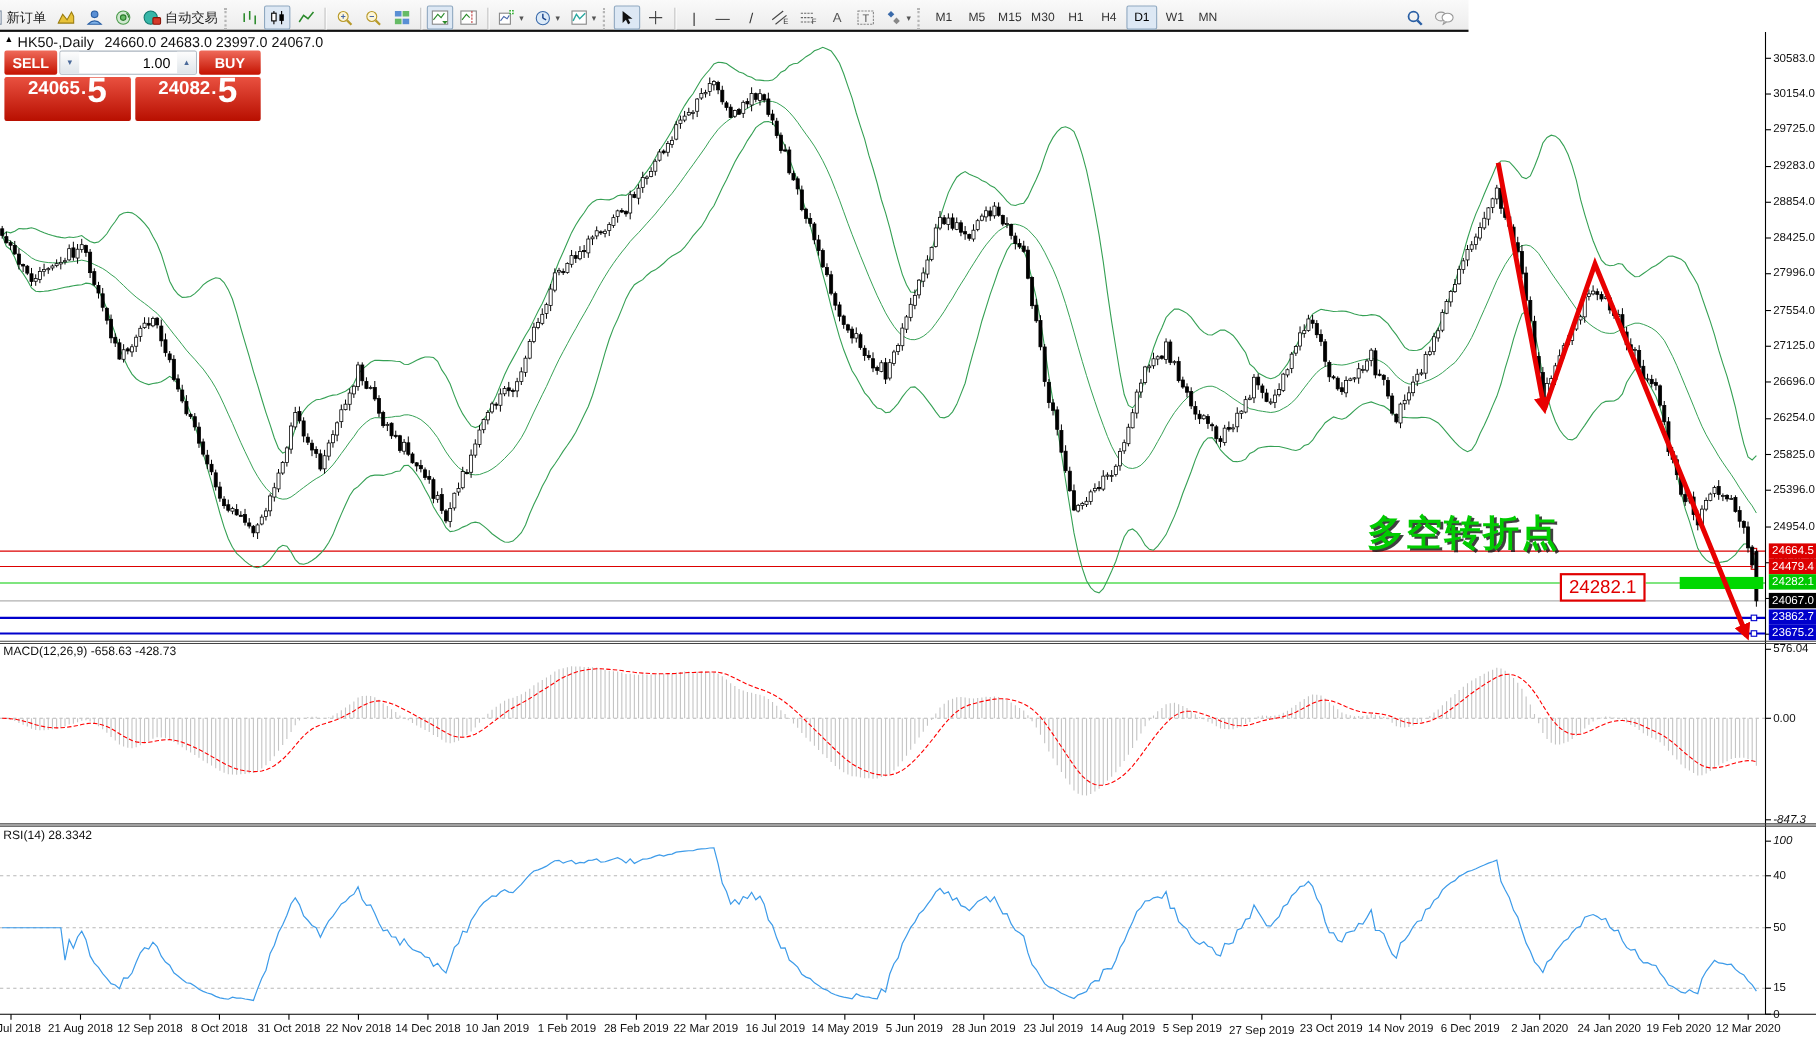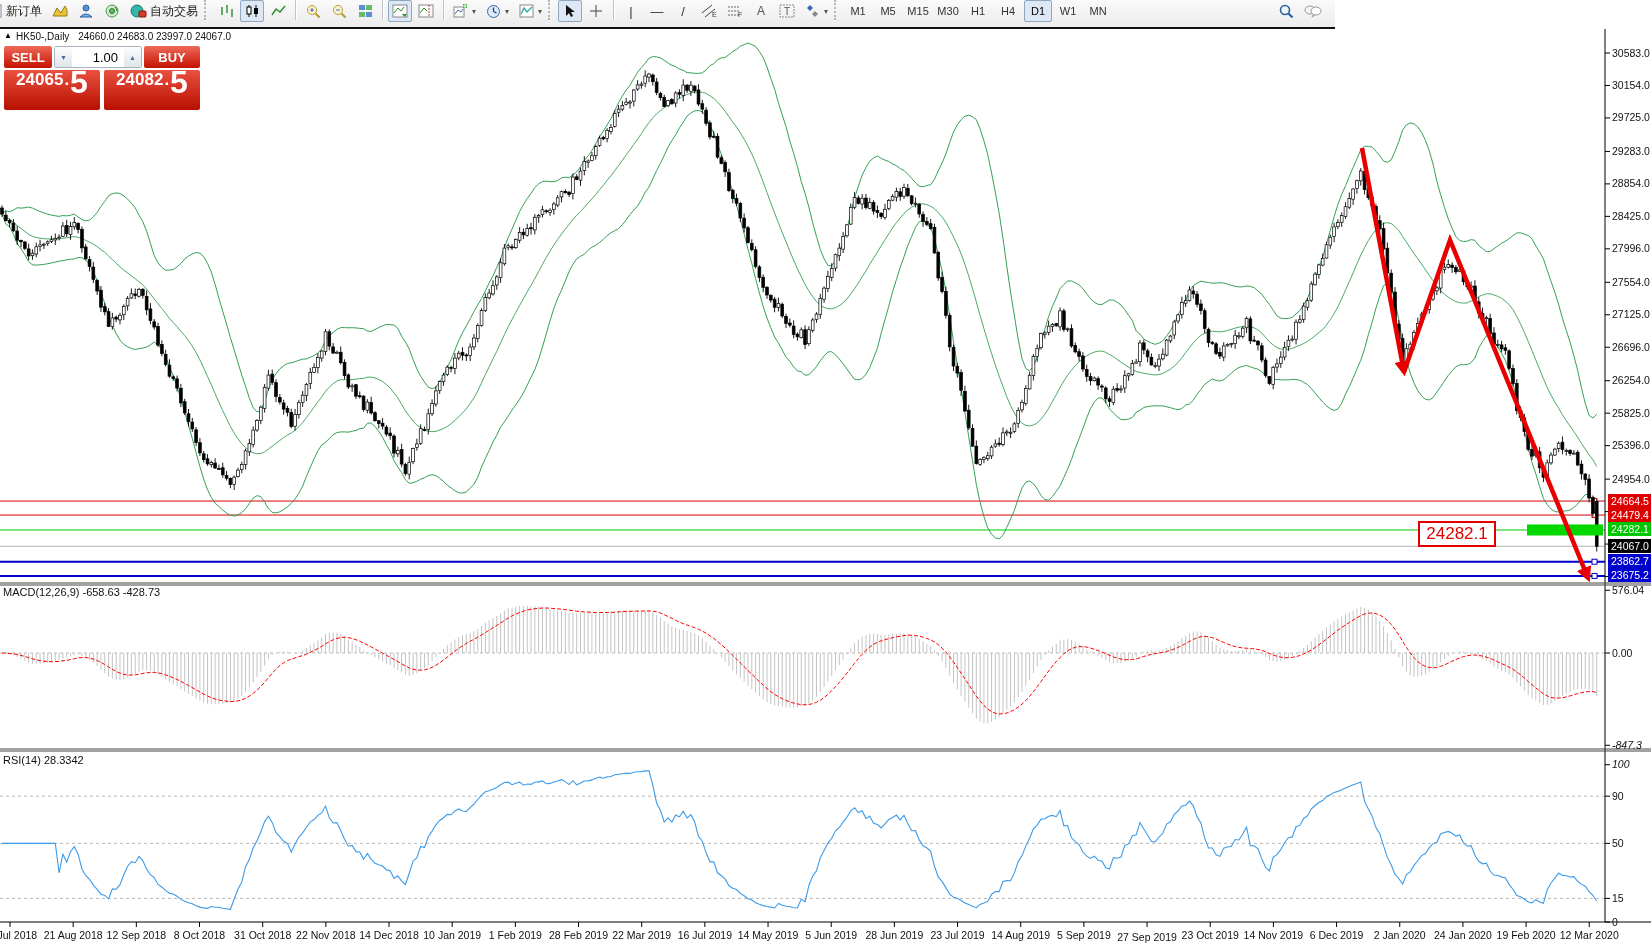--- a/index.html
+++ b/index.html
@@ -1,44 +1,44 @@
 <!DOCTYPE html>
 <html><head>
 <meta charset="utf-8">
 <style>
   html,body{margin:0;padding:0;background:#fff;width:1651px;height:951px;overflow:hidden;
     font-family:"Liberation Sans","DejaVu Sans",sans-serif;-webkit-font-smoothing:antialiased;}
   #stage{position:relative;width:1651px;height:951px;background:#fff;}
   
   #toolbar{position:absolute;left:0;top:0;width:1335px;height:27px;background:linear-gradient(#fafafa,#ececec);
-    border-bottom:2px solid #111;display:flex;align-items:flex-start;z-index:50;font-size:11px;color:#222;}
+    border-bottom:2px solid #111;display:flex;align-items:flex-end;z-index:50;font-size:11px;color:#222;}
   .tbtn{height:22px;min-width:24px;display:flex;align-items:center;justify-content:center;gap:3px;
     padding:0 3px;margin:0 1px;border:1px solid transparent;border-radius:2px;box-sizing:border-box;}
   .tbtn.pressed{border:1px solid #8fa8c0;background:#dde8f4;}
   .tbtn .cap{font-size:12px;color:#1a1a1a;white-space:nowrap;}
   .sep{width:1px;height:20px;background:#c3c3c3;box-shadow:1px 0 0 #fff;margin:0 4px;}
   .grip{width:4px;height:20px;margin:0 3px 0 1px;border-left:2px dotted #b5b5b5;}
   .dd{font-size:8px;color:#555;margin-left:1px;}
   .tf{height:20px;min-width:26px;display:flex;align-items:center;justify-content:center;
     font-size:11px;color:#333;border:1px solid transparent;border-radius:2px;margin:0 1px;}
   .tf.pressed{border:1px solid #8fa8c0;background:#dde8f4;color:#000;}
   .glyph{font-size:13px;color:#333;}
   
   #chart-svg{position:absolute;left:0;top:0;z-index:1;}
   #labels{position:absolute;left:0;top:0;width:1651px;height:951px;z-index:3;pointer-events:none;}
   .axlab{position:absolute;font-size:10.5px;color:#111;white-space:nowrap;z-index:1;}
   .plabel{position:absolute;left:1608px;width:43px;font-size:10.5px;color:#fff;text-align:left;
     padding:1px 0 1px 3px;z-index:2;}
   .datelab{position:absolute;font-size:10.5px;color:#111;transform:translateX(-50%);white-space:nowrap;}
-  #title-row{position:absolute;left:16px;top:31px;z-index:4;font-size:10px;color:#111;}
+  #title-row{position:absolute;left:16px;top:31px;z-index:4;font-size:13px;color:#111;}
   #collapse{position:absolute;left:4px;top:31px;z-index:4;font-size:8px;color:#000;}
   #macd-label{position:absolute;left:3px;top:586px;z-index:4;font-size:11px;color:#111;}
   #rsi-label{position:absolute;left:3px;top:754px;z-index:4;font-size:11px;color:#111;}
   
-  #trade-panel{position:absolute;left:4px;top:46px;width:196px;z-index:5;}
+  #trade-panel{position:absolute;left:4px;top:46px;width:233px;z-index:5;}
   #tp-row1{display:flex;height:22px;}
   .tp-btn{background:linear-gradient(#ef6a5a,#c41200);color:#fff;font-size:13px;font-weight:bold;
     display:flex;align-items:center;justify-content:center;border-radius:2px;}
   #sell-btn{width:48px;}
   #buy-btn{width:56px;}
   #vol-group{flex:1;display:flex;margin:0 2px;border:1px solid #aab4be;background:#fff;border-radius:2px;}
   .spin{width:17px;background:linear-gradient(#fdfdfd,#dfe5ea);display:flex;align-items:center;justify-content:center;
     font-size:7px;color:#4a6a9a;}
   #vol-value{flex:1;display:flex;align-items:center;justify-content:flex-end;padding-right:6px;
     font-size:13px;color:#000;}
@@ -1661,20 +1661,21 @@
         <span class="pb-main">24082</span>
           <span class="pb-dot">.</span>
           <span class="pb-big">5</span>
       </div>
     </div>
   </div>
 
   <div id="macd-label">MACD(12,26,9) -658.63 -428.73</div>
   <div id="rsi-label">RSI(14) 28.3342</div>
 
+  <div id="cn-note">多空转折点</div>
   <div id="price-tag">24282.1</div>
 
   <div id="labels">
       <div class="axlab" style="left: 1612px; top: 46.5px;">30583.0</div>
       <div class="axlab" style="left: 1612px; top: 78.9754px;">30154.0</div>
       <div class="axlab" style="left: 1612px; top: 111.451px;">29725.0</div>
       <div class="axlab" style="left: 1612px; top: 144.91px;">29283.0</div>
       <div class="axlab" style="left: 1612px; top: 177.386px;">28854.0</div>
       <div class="axlab" style="left: 1612px; top: 209.861px;">28425.0</div>
       <div class="axlab" style="left: 1612px; top: 242.336px;">27996.0</div>
@@ -1691,21 +1692,21 @@
       <div class="plabel" style="left: 1608px; top: 493.532px; background: rgb(221, 0, 0);">24664.5</div>
       <div class="plabel" style="left: 1608px; top: 507.544px; background: rgb(221, 0, 0);">24479.4</div>
       <div class="plabel" style="left: 1608px; top: 522.48px; background: rgb(0, 200, 0);">24282.1</div>
       <div class="plabel" style="left: 1608px; top: 538.763px; background: rgb(0, 0, 0);">24067.0</div>
       <div class="plabel" style="left: 1608px; top: 554.228px; background: rgb(0, 0, 204);">23862.7</div>
       <div class="plabel" style="left: 1608px; top: 568.422px; background: rgb(0, 0, 204);">23675.2</div>
       <div class="axlab" style="left: 1612px; top: 583.769px;">576.04</div>
       <div class="axlab" style="left: 1612px; top: 646.5px;">0.00</div>
       <div class="axlab" style="left: 1612px; top: 738.771px; font-style: italic;">-847.3</div>
       <div class="axlab" style="left: 1612px; top: 758.2px; font-style: italic;">100</div>
-      <div class="axlab" style="left: 1612px; top: 789.66px;">90</div>
+      <div class="axlab" style="left: 1612px; top: 789.66px;">40</div>
       <div class="axlab" style="left: 1612px; top: 836.85px;">50</div>
       <div class="axlab" style="left: 1612px; top: 891.905px;">15</div>
       <div class="axlab" style="left: 1612px; top: 915.5px;">0</div>
       <div class="datelab" style="left: 10px; top: 929px;">30 Jul 2018</div>
       <div class="datelab" style="left: 73.17px; top: 929px;">21 Aug 2018</div>
       <div class="datelab" style="left: 136.34px; top: 929px;">12 Sep 2018</div>
       <div class="datelab" style="left: 199.51px; top: 929px;">8 Oct 2018</div>
       <div class="datelab" style="left: 262.68px; top: 929px;">31 Oct 2018</div>
       <div class="datelab" style="left: 325.85px; top: 929px;">22 Nov 2018</div>
       <div class="datelab" style="left: 389.02px; top: 929px;">14 Dec 2018</div>

